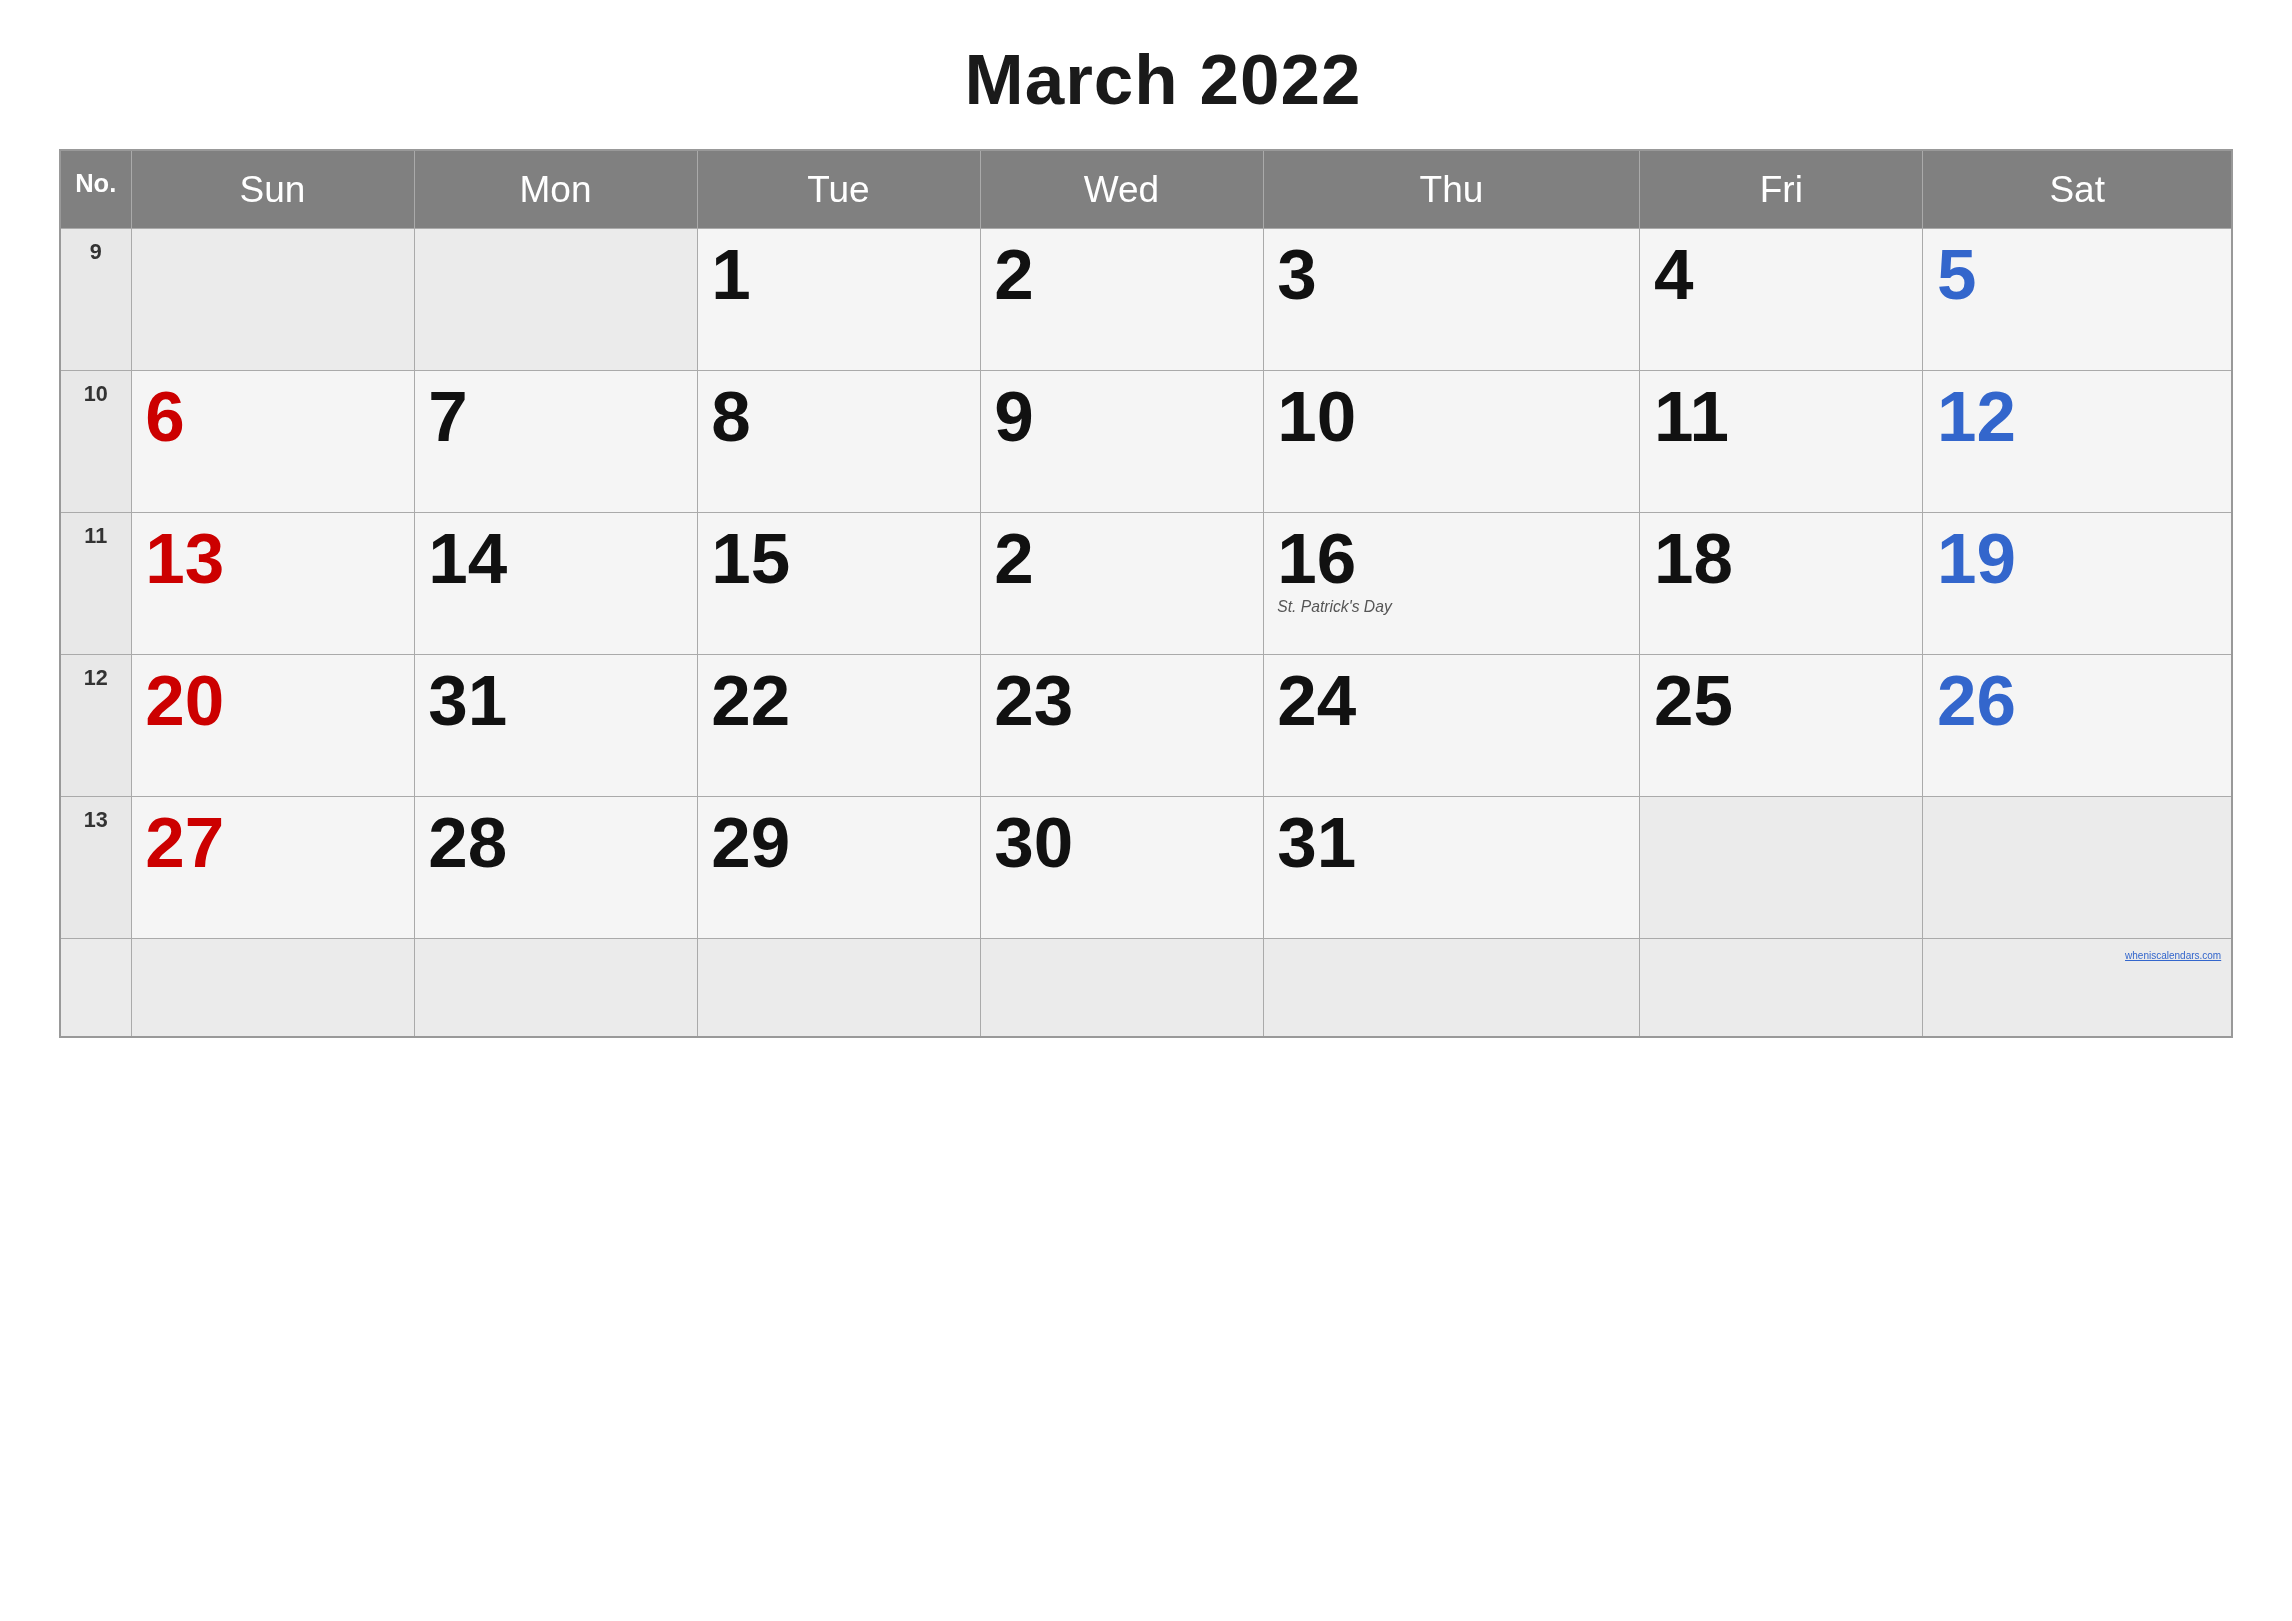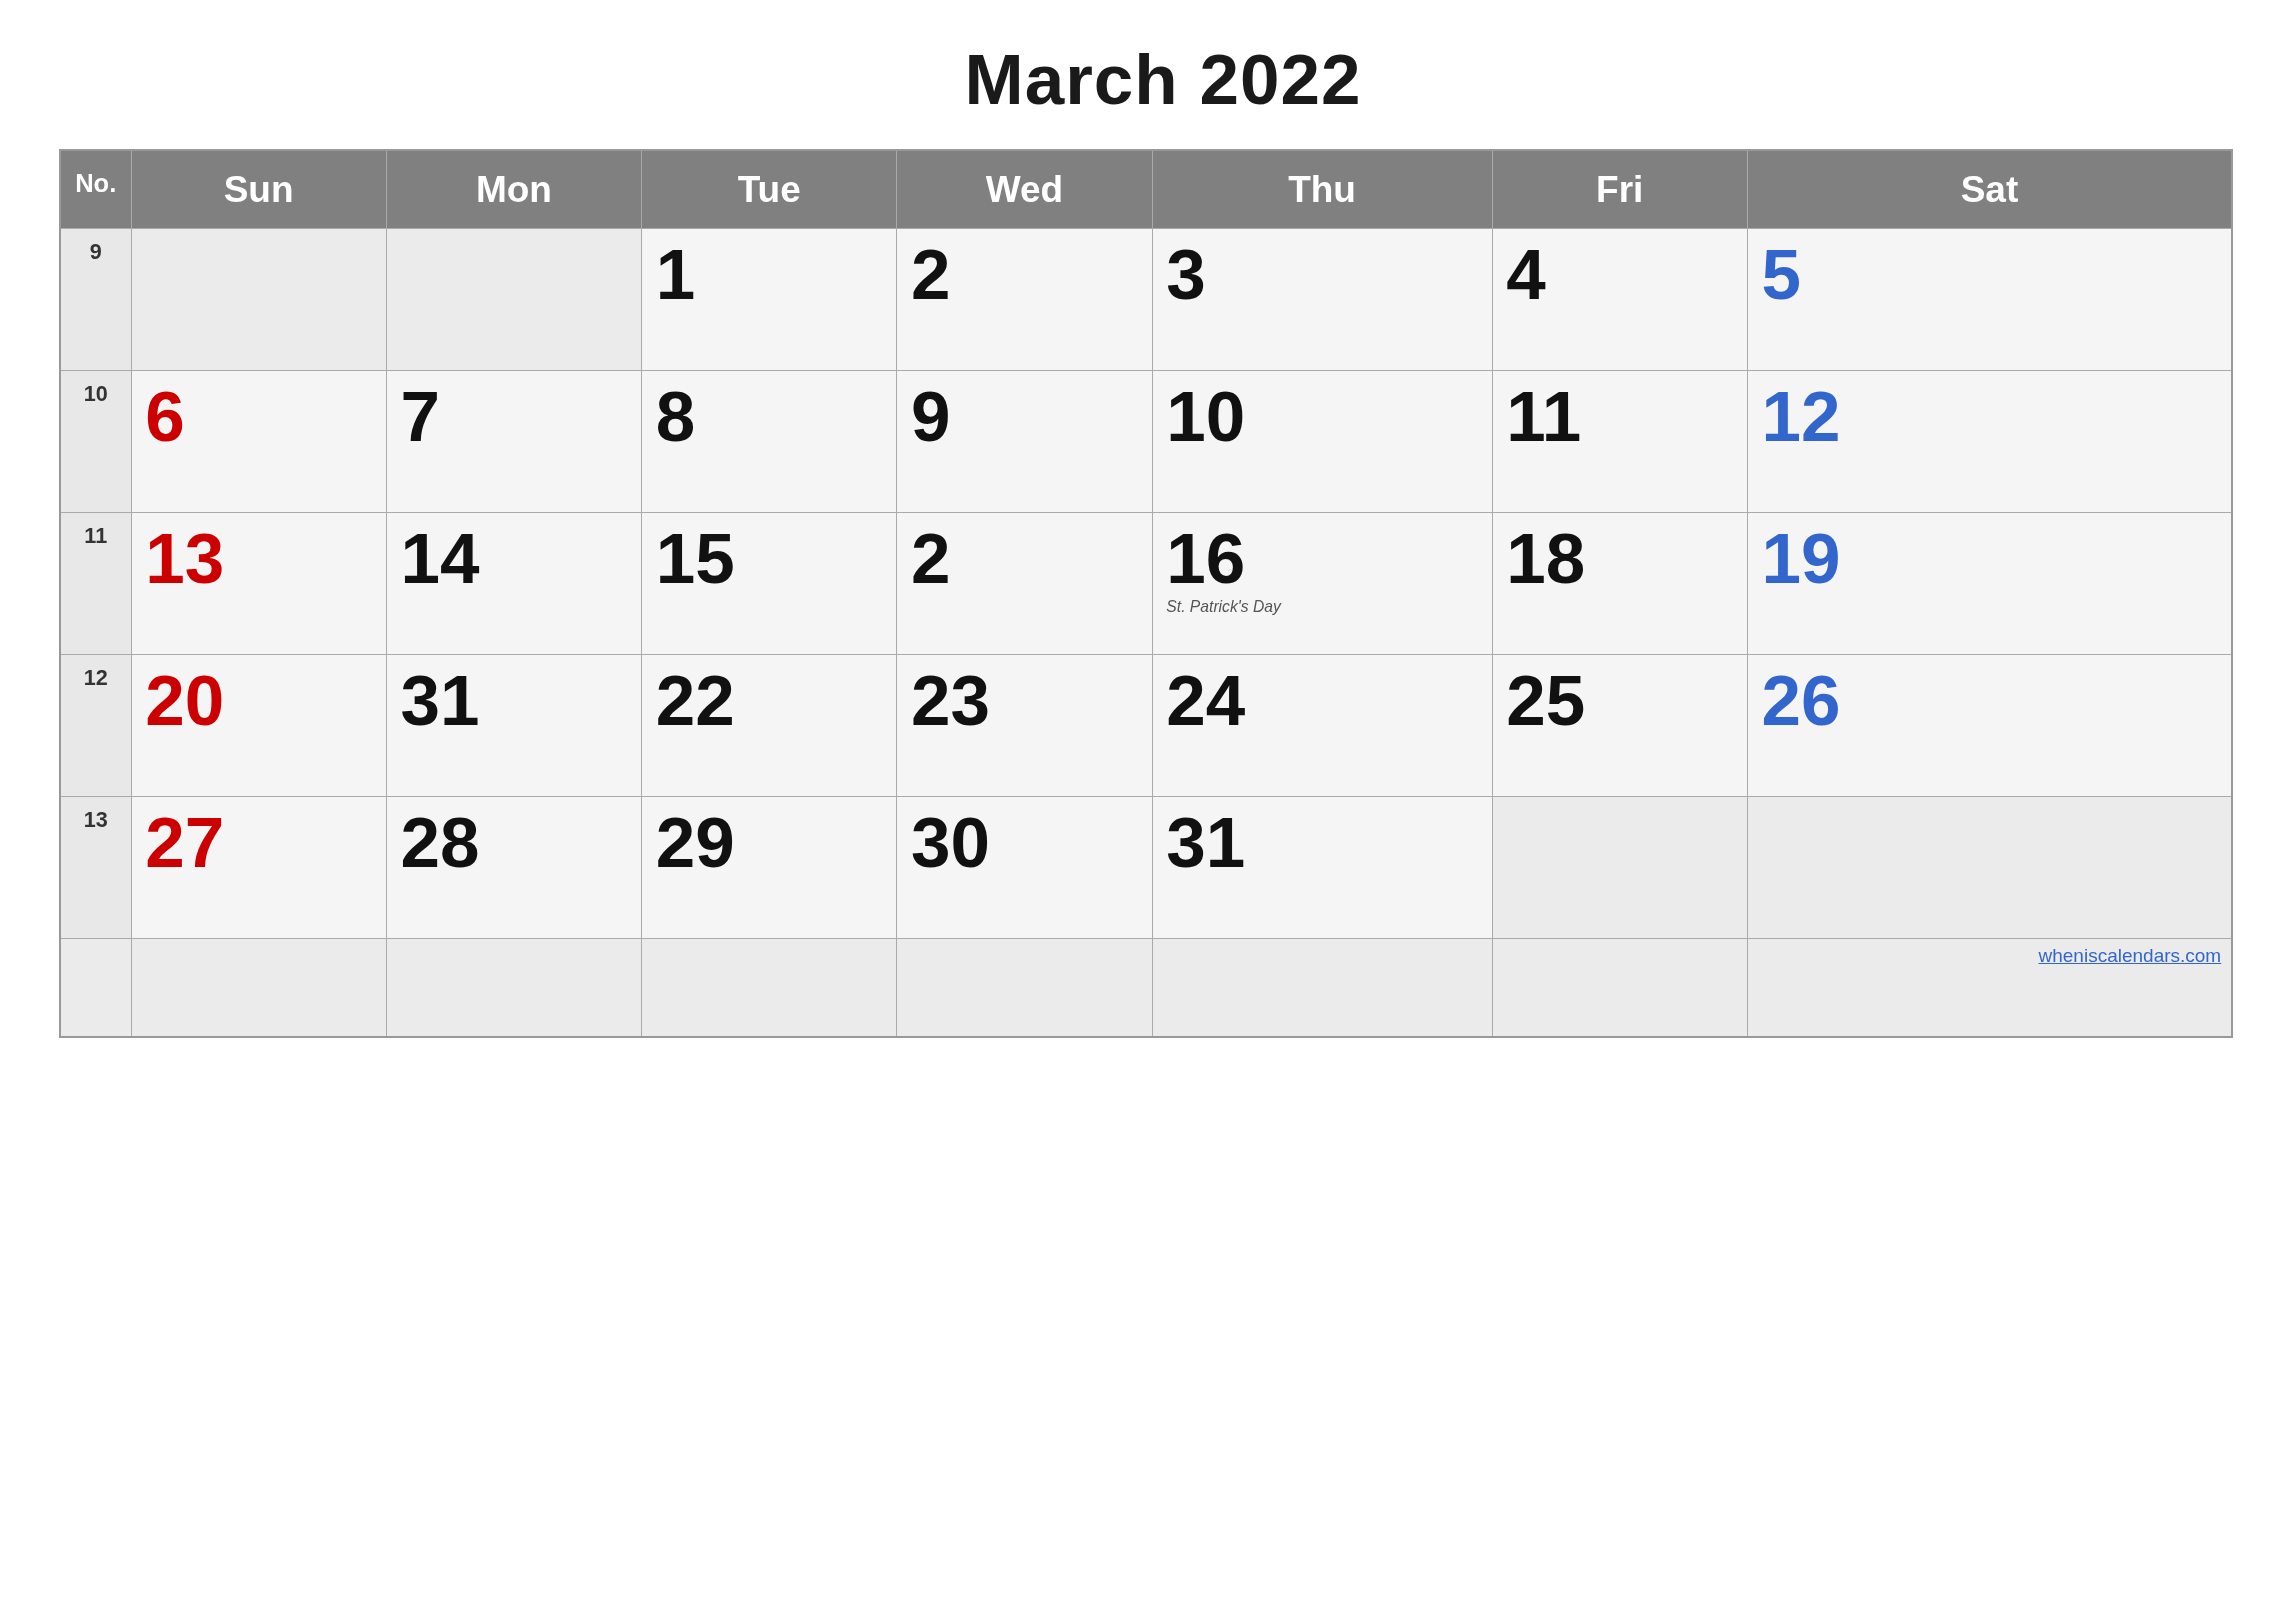--- a/index.html
+++ b/index.html
@@ -33,21 +33,21 @@
     .calendar-table td {
       border: 1px solid #aaa;
       vertical-align: top;
     }
 
     
     .header-row th {
       background-color: #808080;
       color: #ffffff;
       font-size: 37px;
-      font-weight: 700;
+      font-weight: 400;
       text-align: center;
       padding: 17.6px 9.8px;
     }
 
     .header-row th.no-col {
       font-size: 25.5px;
       font-weight: 900;
       width: 71px;
       min-width: 71px;
     }
@@ -104,21 +104,21 @@
     }
 
     .watermark-cell {
       background-color: #ebebeb;
       text-align: right;
       vertical-align: bottom;
       padding: 5.9px 9.8px;
     }
 
     .watermark-link {
-      font-size: 19px;
+      font-size: 10px;
       color: #3366cc;
       text-decoration: underline;
     }
   </style>
 </head>
 <body>
 
 <h1 class="page-title">March 2022</h1>
 
 <table class="calendar-table">

